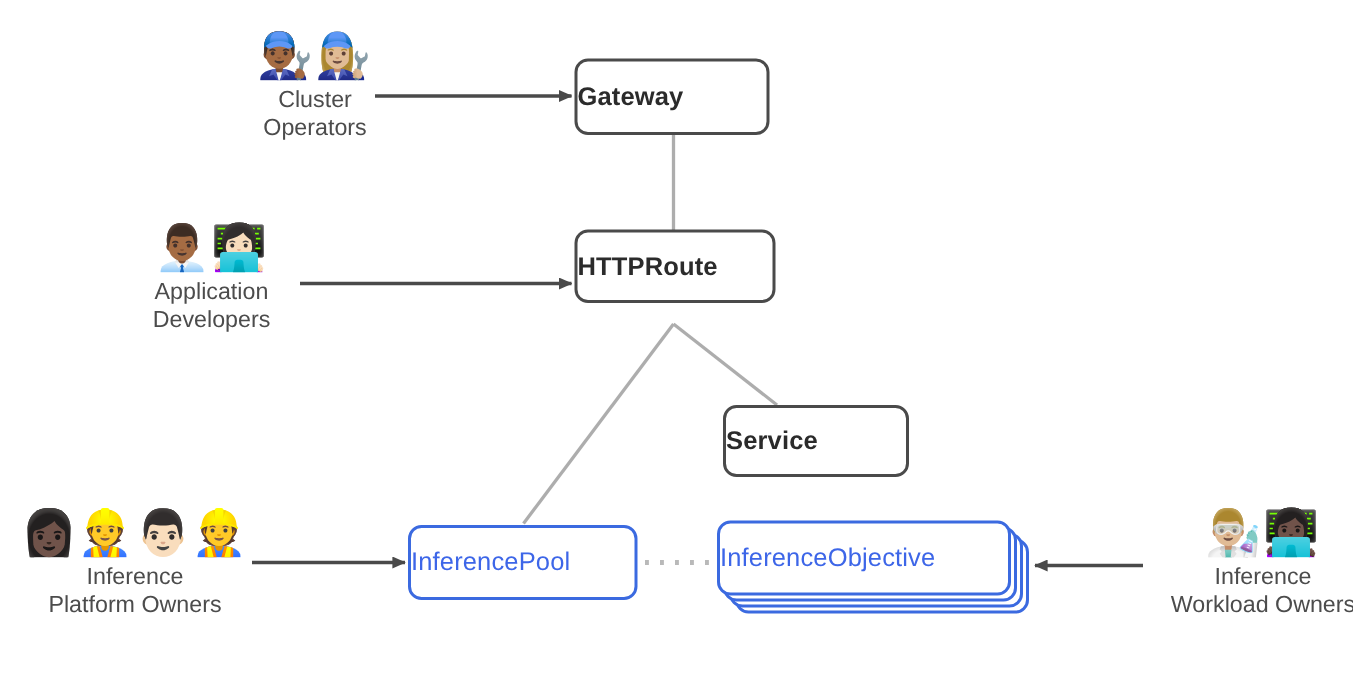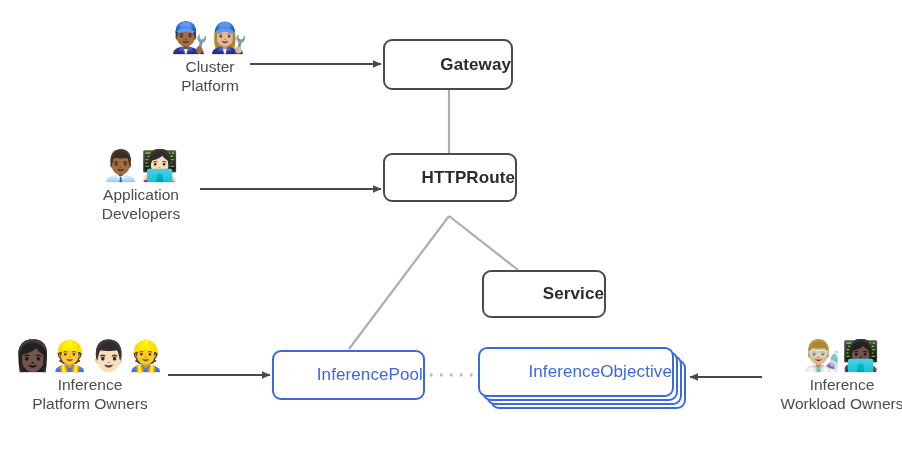--- a/index.html
+++ b/index.html
@@ -24,21 +24,21 @@
     width: 902px;
     height: 457px;
   }
 
   
   .node {
     position: absolute;
     box-sizing: border-box;
     display: flex;
     align-items: center;
-    justify-content: flex-end;
+    justify-content: flex-start;
     border-radius: 9px;
     background: #ffffff;
     z-index: 5;
   }
   .node-gray {
     border: 2px solid #4a4a4a;
   }
   .node-gray .node-label {
     color: #2b2b2b;
     font-weight: bold;
@@ -138,28 +138,28 @@
   </div>
 
   <div class="node node-blue" style="left:272px; top:350px; width:153px; height:50px;">
     <span class="node-label">InferencePool</span>
   </div>
 
   <div class="stack-shadow" style="left:490px; top:359px; width:196px; height:50px; z-index:2;"></div>
   <div class="stack-shadow" style="left:486px; top:355px; width:196px; height:50px; z-index:3;"></div>
   <div class="stack-shadow" style="left:482px; top:351px; width:196px; height:50px; z-index:4;"></div>
 
-  <div class="node node-blue" style="left:478px; top:347px; width:196px; height:50px; z-index:5;padding-left:48px;">
+  <div class="node node-blue" style="left:478px; top:347px; width:196px; height:50px; z-index:5;">
     <span class="node-label">InferenceObjective</span>
   </div>
 
   <div class="persona" style="left:154px; top:22px; width:112px;">
     <div class="persona-emoji">👨🏾‍🔧👩🏼‍🔧</div>
     <div class="persona-name">Cluster
-Platform</div>
+Operators</div>
   </div>
 
   <div class="persona" style="left:85px; top:150px; width:112px;">
     <div class="persona-emoji">👨🏾‍💼👩🏻‍💻</div>
     <div class="persona-name">Application
 Developers</div>
   </div>
 
   <div class="persona" style="left:15px; top:340px; width:150px;">
     <div class="persona-emoji">👩🏿‍👷👨🏻‍👷</div>

